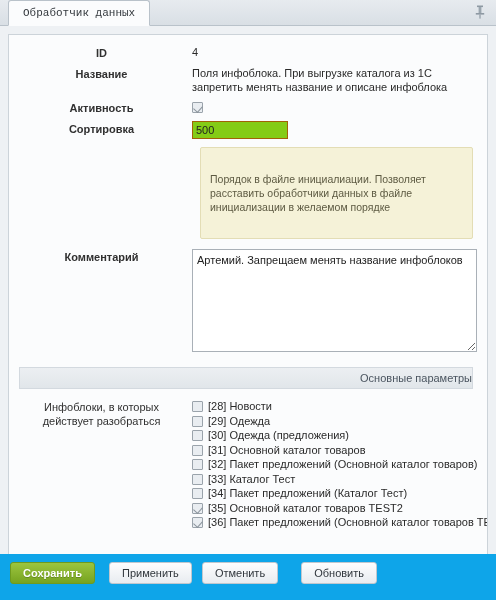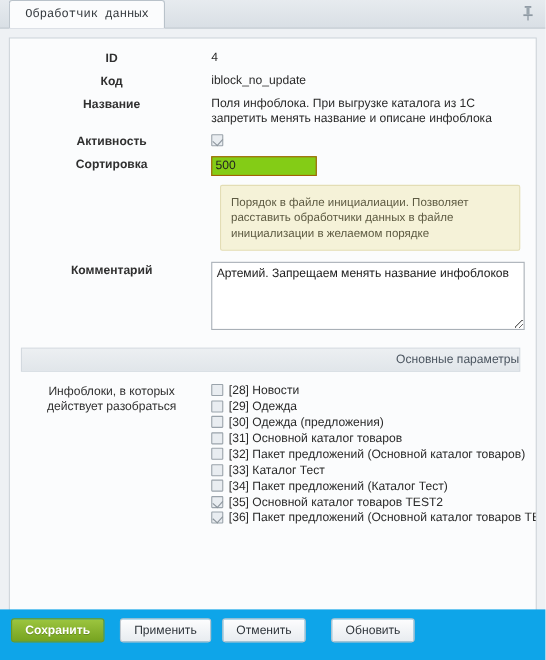--- a/index.html
+++ b/index.html
@@ -103,21 +103,21 @@
     color: #222;
     box-sizing: border-box;
     height: 18px;
   }
   input.sort { width: 96px; }
 
   textarea.comment {
     font-family: "Liberation Sans", sans-serif;
     font-size: 11px;
     width: 285px;
-    height: 62px;
+    height: 103px;
     padding: 3px 4px;
     border: 1px solid #a9b0b7;
     background: #fff;
     color: #222;
     resize: both;
     box-sizing: border-box;
     line-height: 14px;
   }
 
   
@@ -146,21 +146,21 @@
     transform: rotate(42deg);
   }
 
   
   .hint {
     background: #f5f2d8;
     border: 1px solid #e3ddb5;
     color: #5d5a42;
     font-size: 10.5px;
     line-height: 14px;
-    padding: 8px 9px;
+    padding: 24px 9px;
     width: 283px;
     box-sizing: border-box;
     border-radius: 2px;
   }
   .hint-row { display: flex; margin: 8px 0 10px 0; }
   .hint-row .sp { width: 181px; min-width: 181px; }
 
   
   .section {
     background: linear-gradient(#eceff2, #e1e6ea);
@@ -234,24 +234,20 @@
 </div>
 
 <div class="page">
 <div class="panel">
 
   <div class="row">
     <div class="lbl">ID</div>
     <div class="val">4</div>
   </div>
 
-  <div class="row">
-    <div class="lbl">Код</div>
-    <div class="val">iblock_no_update</div>
-  </div>
 
   <div class="row">
     <div class="lbl">Название</div>
     <div class="val wrap">Поля инфоблока. При выгрузке каталога из 1С запретить менять название и описане инфоблока</div>
   </div>
 
   <div class="row">
     <div class="lbl">Активность</div>
     <div class="val">
       <input class="cb" type="checkbox" checked="" style="">

